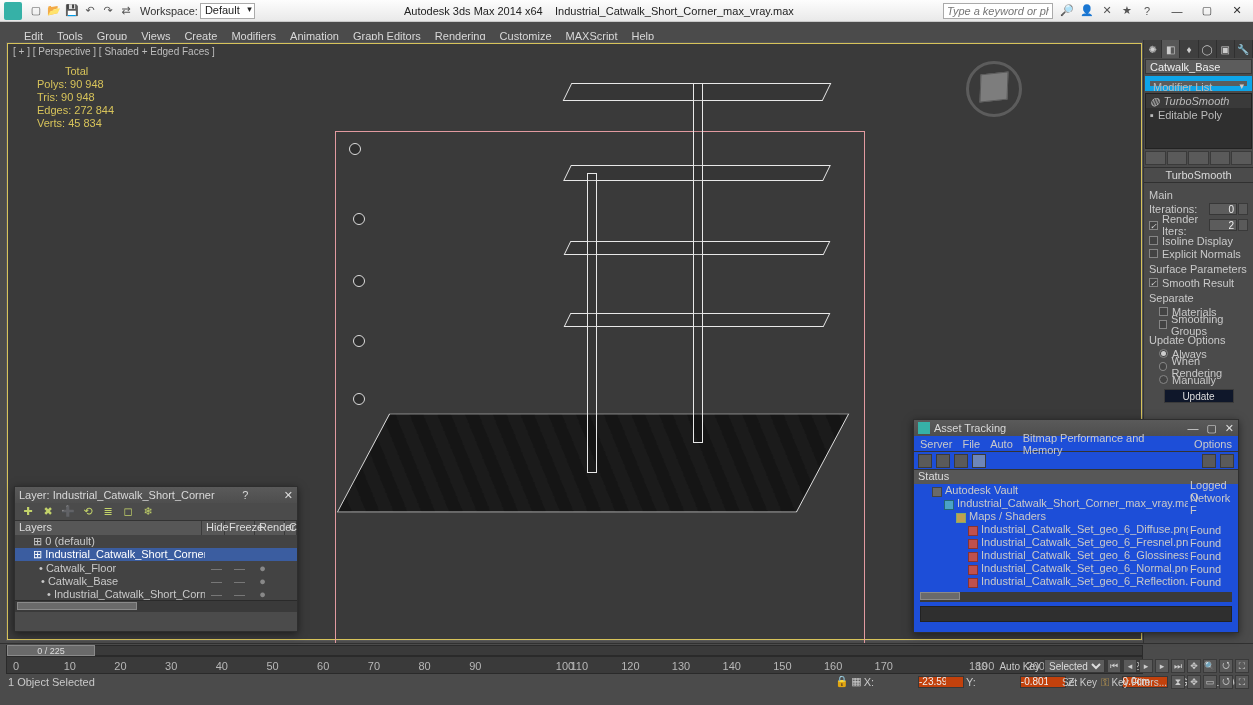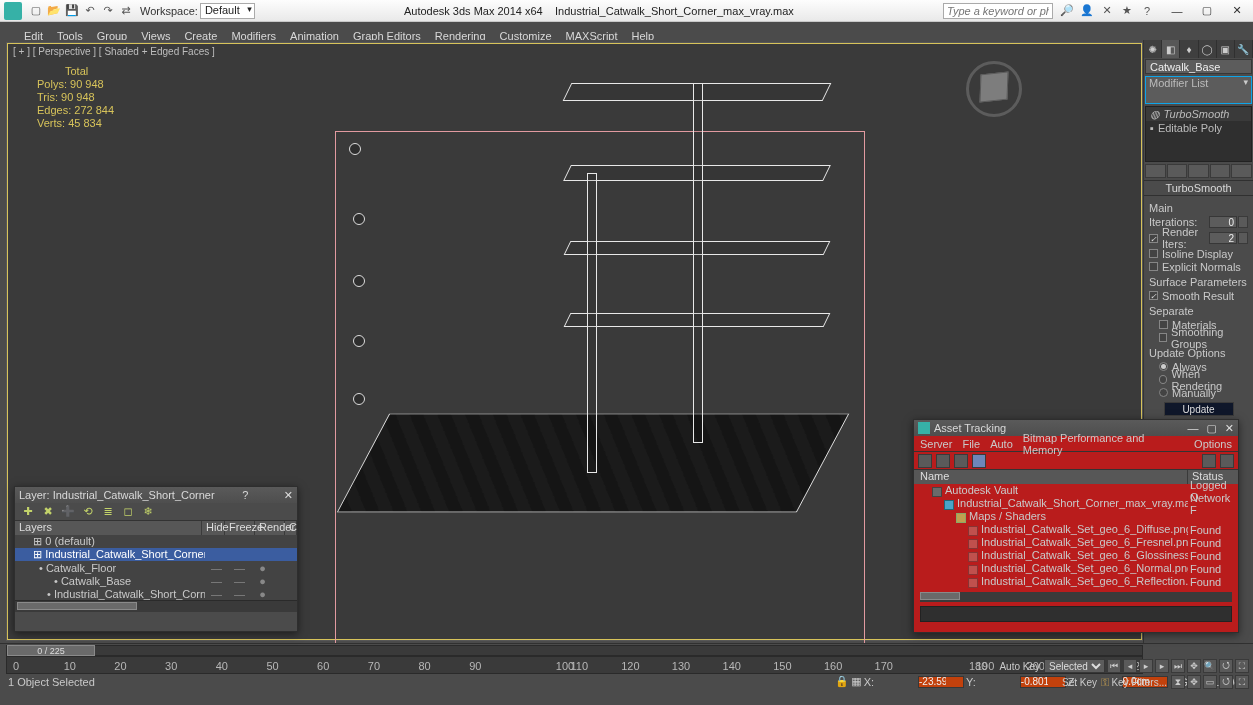--- a/index.html
+++ b/index.html
@@ -47,21 +47,21 @@
       border:1px solid #ddd; }
   .bbox { position:absolute; border:1px solid #e29aa0; }
   .node { position:absolute; width:12px; height:12px; border:1px solid #ddd; border-radius:50%; background:#2e2e2e;}
 
   
   #cmd { position:absolute; top:40px; right:0; width:110px; bottom:62px; background:#4b4b4b; border-left:1px solid #333; display:flex; flex-direction:column; }
   #cmd .tabs { display:flex; height:18px; background:#3f3f3f; }
   #cmd .tabs span{ flex:1; display:flex; align-items:center; justify-content:center; border-right:1px solid #303030; font-size:10px; color:#ccc;}
   #cmd .tabs span.active{ background:#575757; }
   #cmd .objname{ background:#5c5c5c; color:#eee; height:15px; padding:1px 4px; border:1px solid #373737; margin:1px 1px 0 1px;}
-  #cmd .combo{ background:#5c5c5c; height:28px; margin:2px 1px; border:1px solid #0ea5e9; color:#bbb; padding:0 3px; position:relative;}
+  #cmd .combo{ background:#5c5c5c; height:15px; margin:2px 1px; border:5px solid #0ea5e9; color:#bbb; padding:0 3px; position:relative;}
   #cmd .combo::after{content:"▾"; position:absolute; right:3px; top:0; font-size:9px; color:#ccc;}
   #cmd .stack{ background:#2f2f2f; border:1px solid #222; height:56px; margin:0 1px; color:#bbb;}
   #cmd .stack .row{ display:flex; align-items:center; height:14px; padding-left:4px; gap:4px;}
   #cmd .stack .row.sel{ background:#3a3a3a; font-style:italic;}
   #cmd .btnrow{ display:flex; gap:1px; margin:2px 1px;}
   #cmd .btnrow span{ flex:1; height:14px; background:#5a5a5a; border:1px solid #3a3a3a;}
   #cmd .roll-title{ text-align:center; background:#4b4b4b; color:#d9d9d9; padding:1px 0; border-top:1px solid #303030; border-bottom:1px solid #303030;}
   #cmd .roll-body{ padding:3px 5px; color:#c9c9c9; font-size:10px;}
   #cmd .spin{ display:flex; align-items:center; height:14px; margin-bottom:2px;}
   #cmd .spin label{ flex:1;}
@@ -106,21 +106,21 @@
   #layerdlg .row{ height:13px; display:flex; align-items:center; color:#c9c9c9; font-size:10px;}
   #layerdlg .row .name{ flex:1; padding-left:4px; white-space:nowrap; overflow:hidden;}
   #layerdlg .row .cols{ width:92px; display:flex;}
   #layerdlg .row .cols span{ width:23px; text-align:center; color:#888;}
   #layerdlg .row.sel{ background:#3b5da0; color:#fff;}
   #layerdlg .row.sel .cols span{ color:#cfe0ff;}
   #layerdlg .sb{ height:12px; background:#3a3a3a; border-top:1px solid #2a2a2a; position:relative;}
   #layerdlg .sb .th{ position:absolute; left:2px; top:1px; height:8px; width:120px; background:#6a6a6a; border:1px solid #8a8a8a;}
 
   
-  #asset{ position:absolute; right:14px; top:419px; width:326px; height:214px; background:#b91c1c; border:1px solid #2e2e2e; box-shadow:0 2px 8px rgba(0,0,0,.5);}
+  #asset{ position:absolute; right:14px; top:419px; width:326px; height:214px; background:#1d4ed8; border:1px solid #2e2e2e; box-shadow:0 2px 8px rgba(0,0,0,.5);}
   #asset .tb{ height:16px; background:linear-gradient(#5a5a5a,#4e4e4e); color:#d9d9d9; display:flex; align-items:center; padding:0 4px; font-size:10px;}
   #asset .tb .r{ margin-left:auto; display:flex; gap:8px; color:#ddd;}
   #asset .menu{ height:16px; display:flex; gap:10px; align-items:center; padding:0 6px; color:#c9c9c9; font-size:10px; border-bottom:1px solid #333;}
   #asset .tools{ height:18px; display:flex; align-items:center; gap:4px; padding:0 4px; border-bottom:1px solid #333;}
   #asset .tools span{ width:14px;height:14px;background:#5a5a5a;border:1px solid #3a3a3a; display:inline-block;}
   #asset .tools span.active{ background:#6e86b8;}
   #asset .tools .spacer{ flex:1; background:none;border:none;}
   #asset .hdr{ height:14px; display:flex; background:#575757; color:#ddd; font-size:10px;}
   #asset .hdr .c1{ flex:1; padding-left:6px; border-right:1px solid #3a3a3a;}
   #asset .hdr .c2{ width:50px; padding-left:4px;}
@@ -421,21 +421,21 @@
       <div class="row">
         <div class="name" style="padding-left: 24px;">• Catwalk_Floor</div>
         <div class="cols">
           <span>—</span>
           <span>—</span>
           <span>●</span>
           <span></span>
         </div>
       </div>
       <div class="row">
-        <div class="name" style="padding-left: 39px;">• Catwalk_Base</div>
+        <div class="name" style="padding-left: 26px;">• Catwalk_Base</div>
         <div class="cols">
           <span>—</span>
           <span>—</span>
           <span>●</span>
           <span></span>
         </div>
       </div>
       <div class="row">
         <div class="name" style="padding-left: 32px;">• Industrial_Catwalk_Short_Corner</div>
         <div class="cols">
@@ -471,21 +471,20 @@
   <div class="tools">
     <span></span>
     <span></span>
     <span></span>
     <span class="active"></span>
     <span class="spacer"></span>
     <span></span>
     <span></span>
   </div>
   <div class="hdr">
-    <div class="c1">Name</div>
     <div class="c2">Status</div>
   </div>
   <div class="rows" id="asset-rows">
       <div class="row">
         <div class="n" style="padding-left: 18px;"><i class="icn av"></i>Autodesk Vault</div>
         <div class="s">Logged O</div>
       </div>
       <div class="row">
         <div class="n" style="padding-left: 30px;"><i class="icn mx"></i>Industrial_Catwalk_Short_Corner_max_vray.max</div>
         <div class="s">Network F</div>

